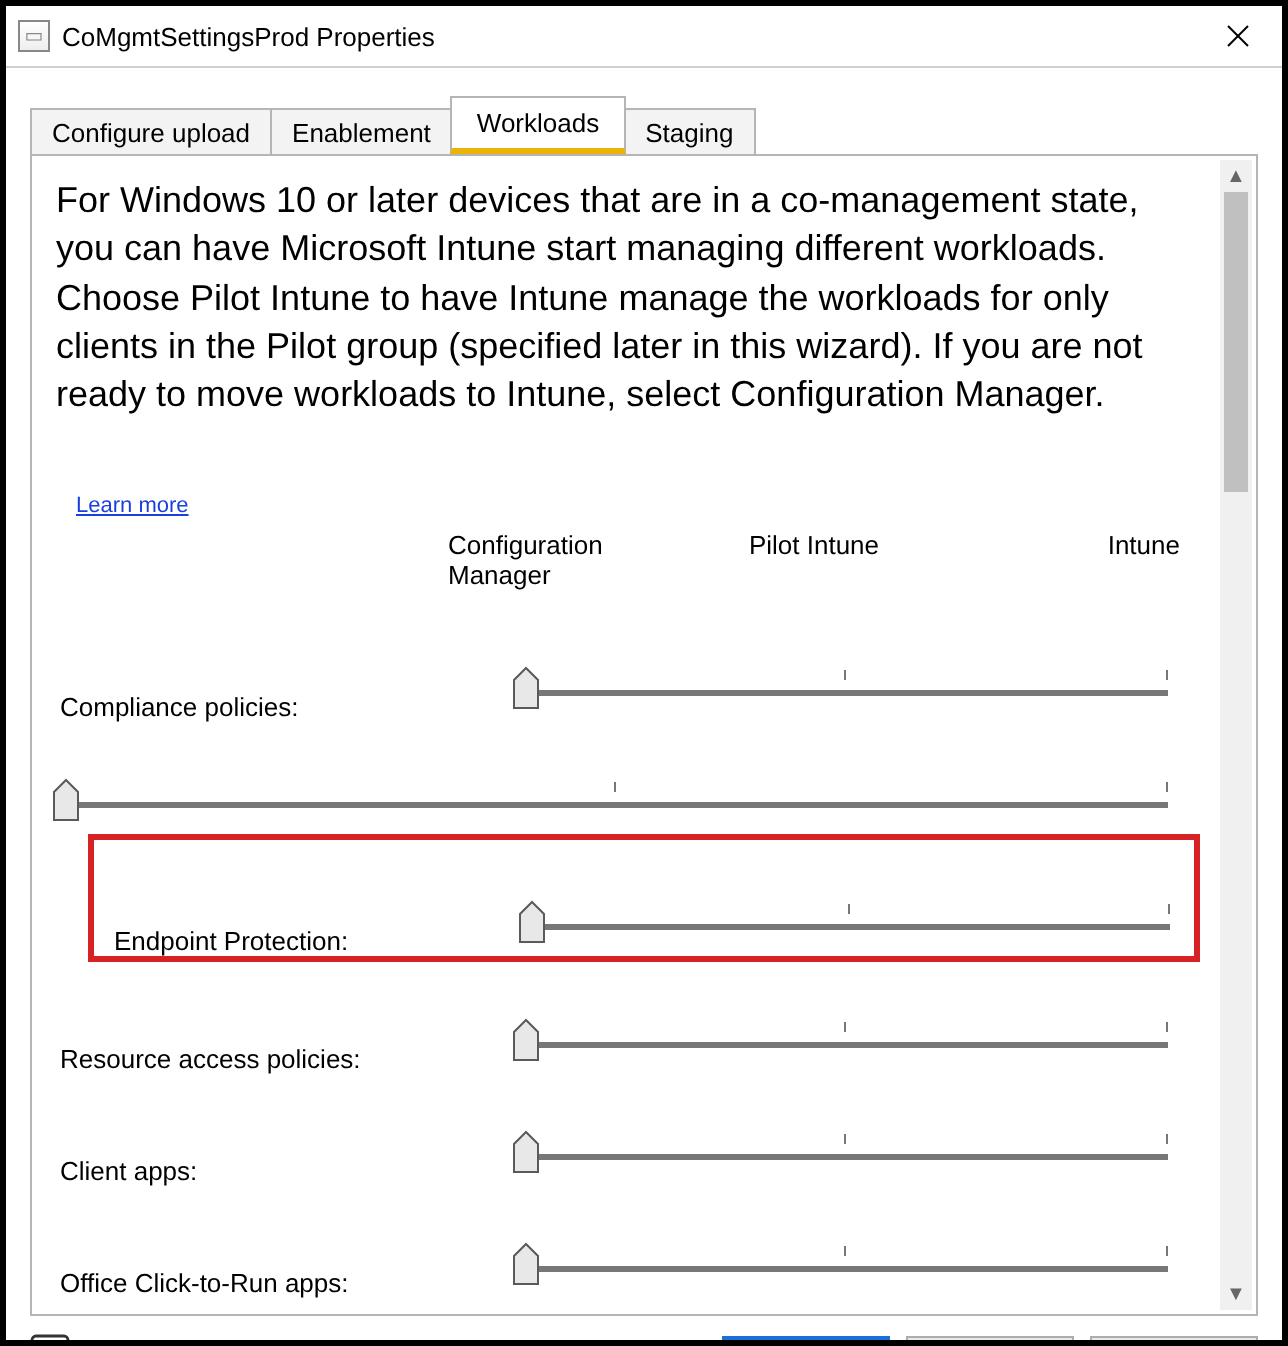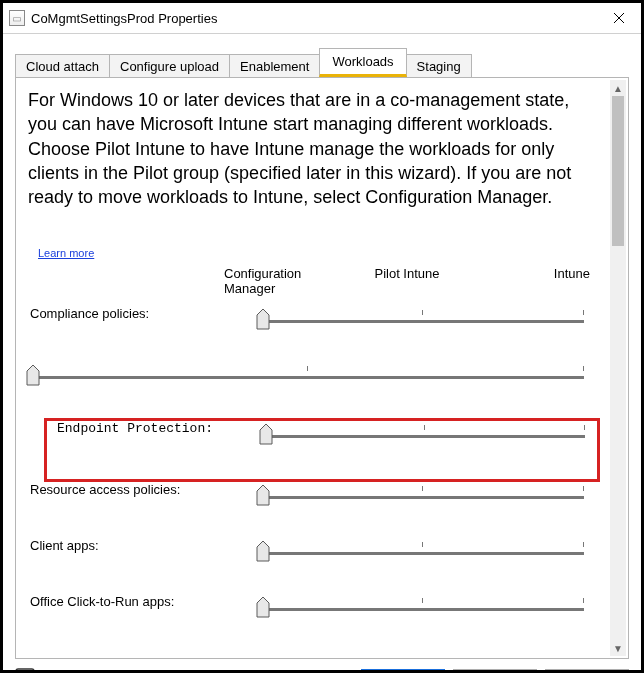--- a/index.html
+++ b/index.html
@@ -94,37 +94,37 @@
       margin-right:16px;
     }
     .col-headers .spacer { width: 238px; }
     .col-headers .col { flex:1; }
     .col-headers .col.c1{text-align:left; margin-left:-40px;}
     .col-headers .col.c2{text-align:center;}
     .col-headers .col.c3{text-align:right; padding-right:6px;}
     
     .workload-row {
       display: flex;
-      align-items: flex-start;
+      align-items: flex-end;
       height: 56px;
       margin-right:16px;
     }
     .workload-row.highlight {
       border: 3px solid #d62222;
       margin-left: 18px;
       padding-left: 6px;
       height: 64px;
       margin-right: 12px;
     }
     .workload-label {
       width: 230px;
       font-size: 13px;
       padding-left: 4px;
     }
-    .workload-row.highlight .workload-label { width: 206px; font-family: Liberation Mono, monospace; }
+    .workload-row.highlight .workload-label { width: 206px; }
     .slider-wrap {
       flex:1;
       position: relative;
       height: 30px;
       margin-right: 8px;
     }
     .slider-track {
       position:absolute;
       left: 6px; right: 4px; top: 14px;
       height: 3px;
@@ -179,21 +179,20 @@
     <svg width="12" height="12" viewBox="0 0 12 12">
         <line x1="1" y1="1" x2="11" y2="11" stroke="#000" stroke-width="1"></line>
         <line x1="11" y1="1" x2="1" y2="11" stroke="#000" stroke-width="1"></line>
       </svg>
   </div>
 </div>
 
 <div class="content-wrap">
 
   <div class="tabs" id="tab-strip">
-      <div class="tab">Cloud attach</div>
       <div class="tab">Configure upload</div>
       <div class="tab">Enablement</div>
       <div class="tab active">Workloads</div>
       <div class="tab">Staging</div>
     </div>
 
   <div class="tab-panel">
     <div class="scrollbar">
       <div class="arrow">▲</div>
       <div class="thumb"></div>

